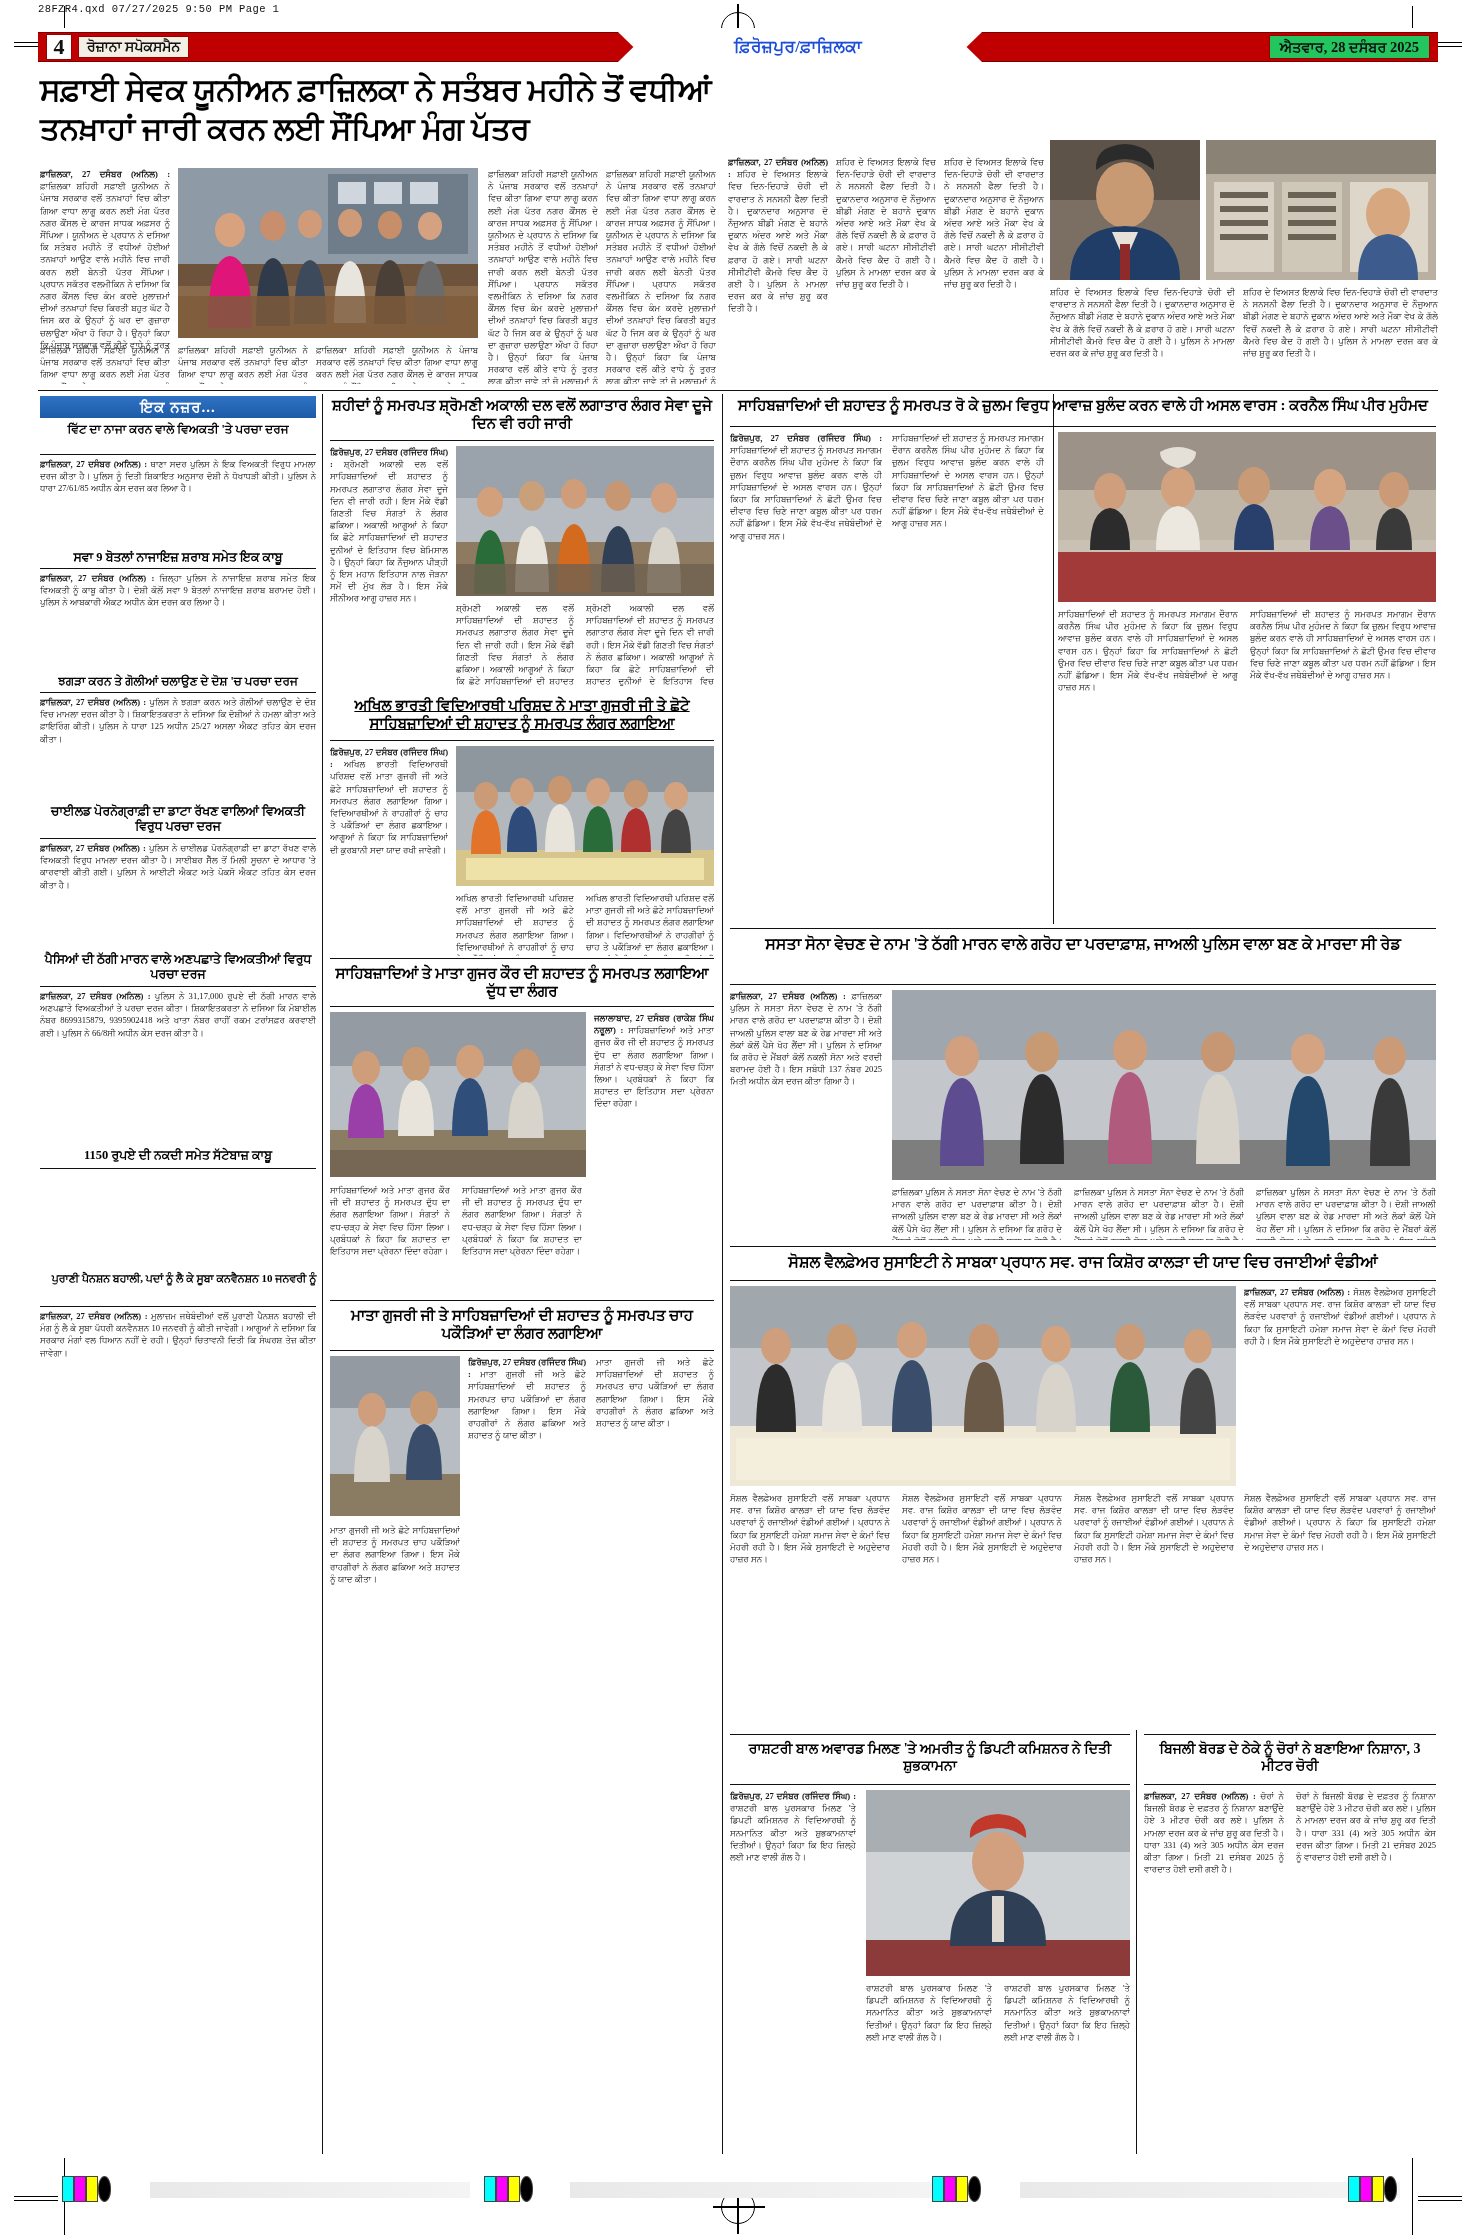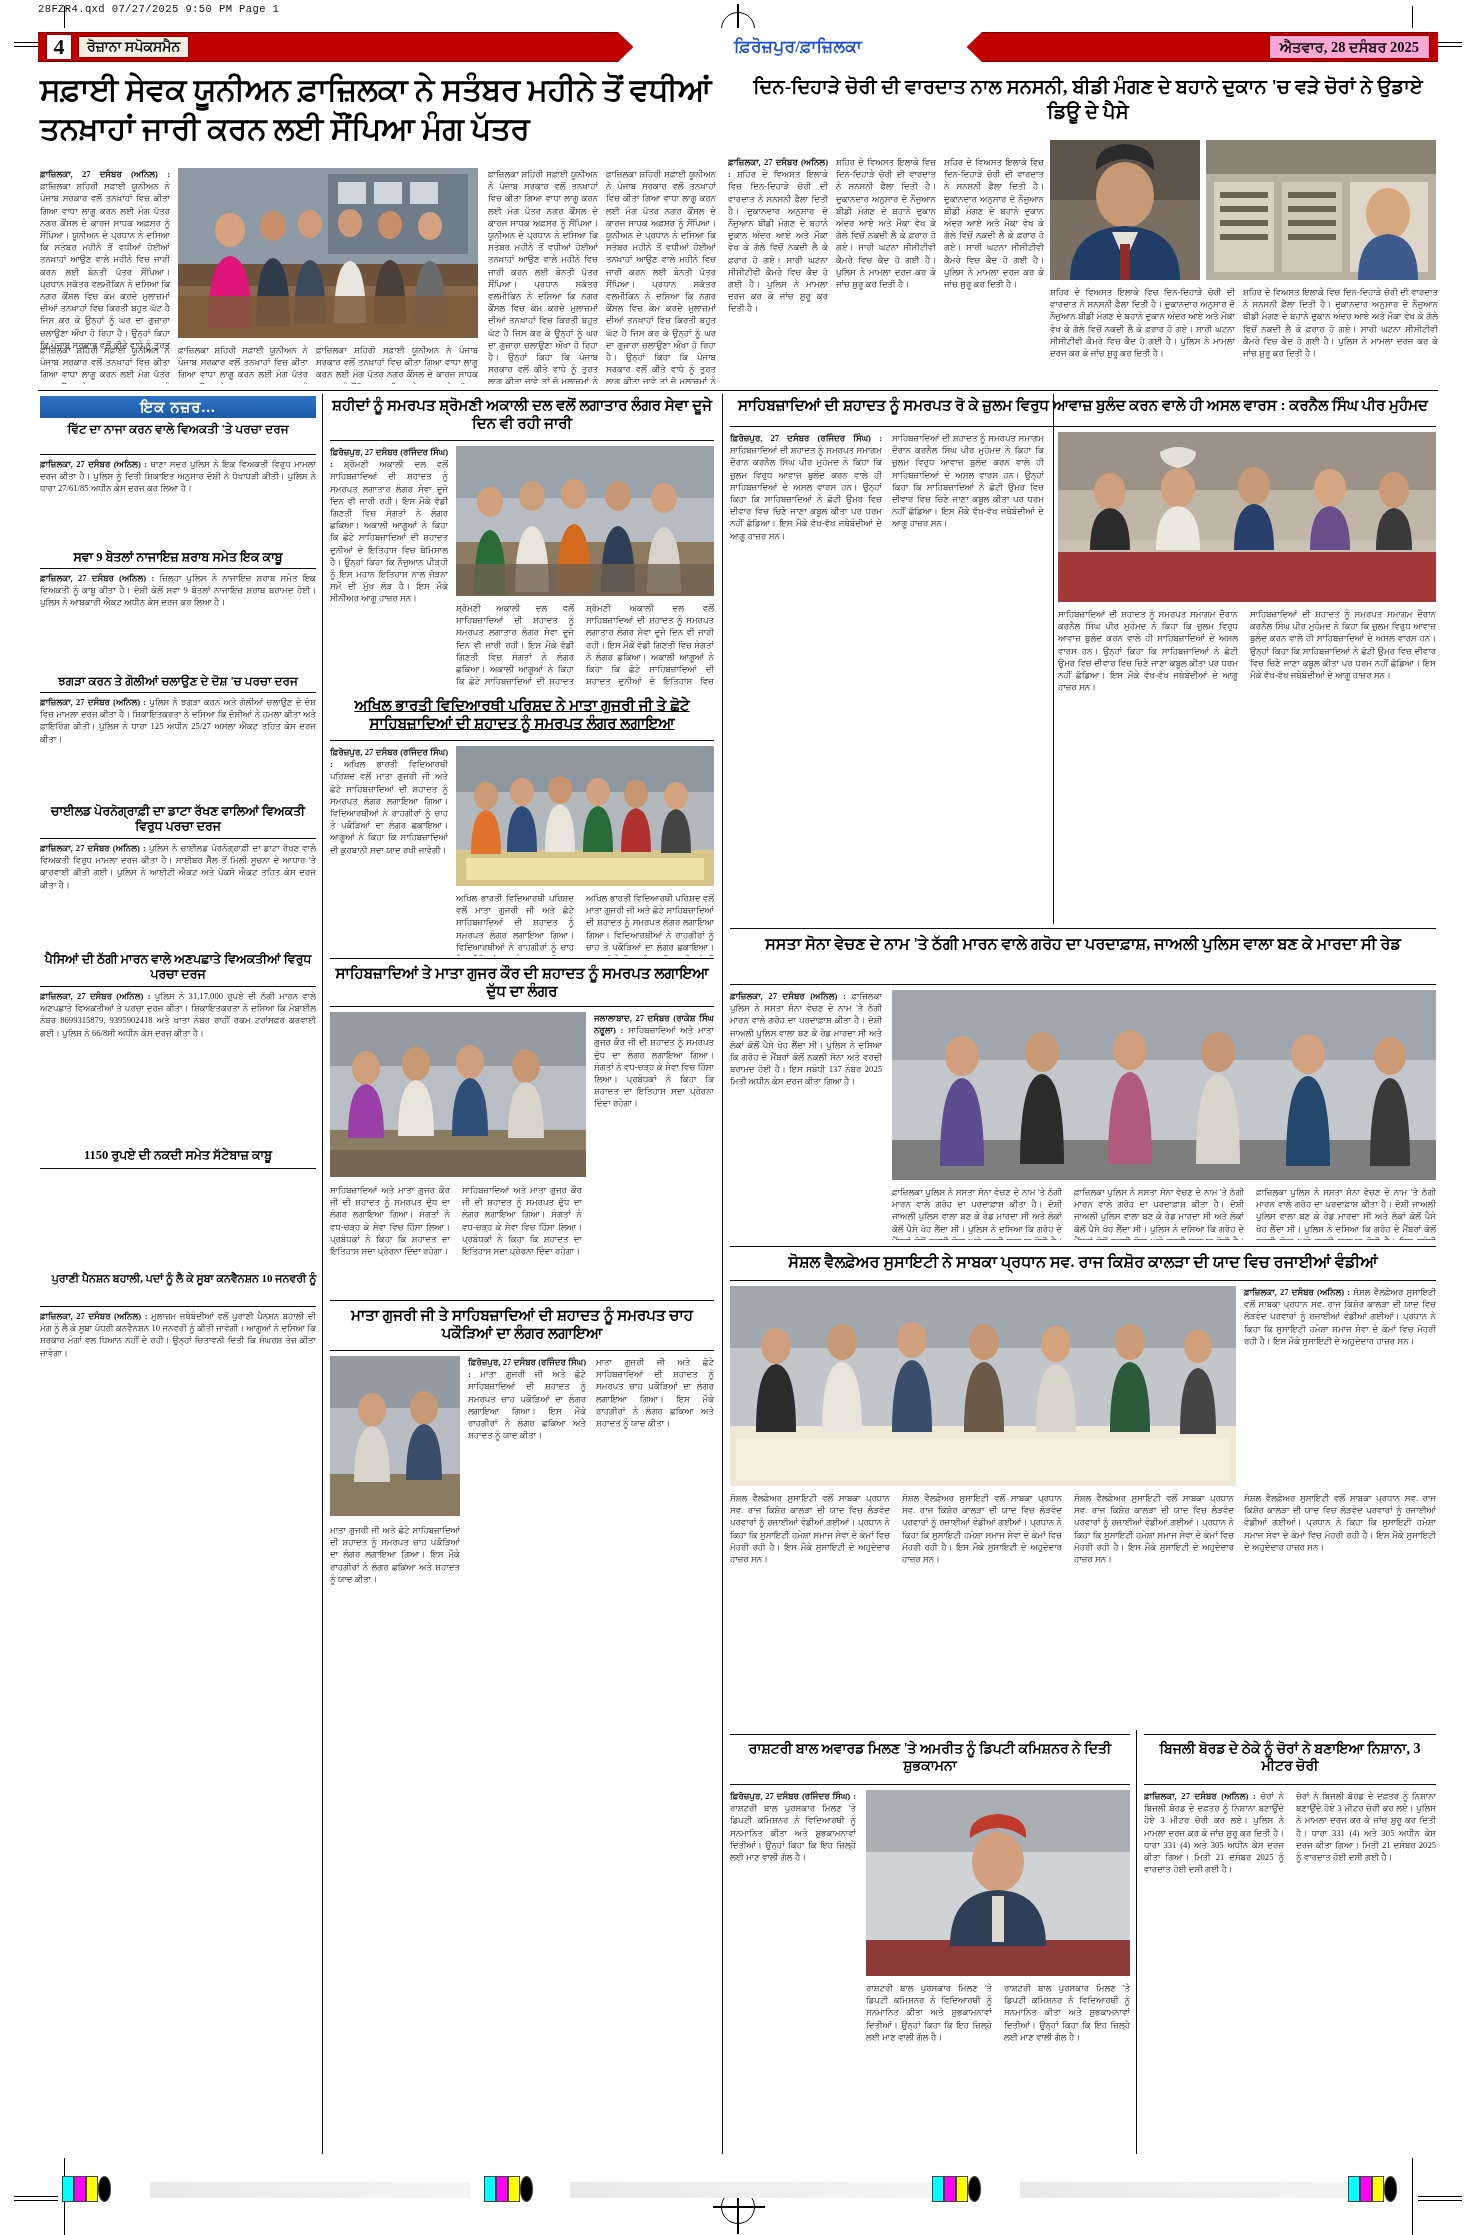--- a/index.html
+++ b/index.html
@@ -70,21 +70,21 @@
   }
   .mh-brand {
     position:absolute; left:40px; top:4px; height:22px;
     background:#f3efe4; border:1px solid #9b0000; padding:0 8px;
     display:flex; align-items:center;
     font-family:"Liberation Serif", serif; font-weight:bold;
     font-size:14px; color:#111;
   }
   .mh-date {
     position:absolute; right:8px; top:3px; height:24px;
-    background:#f9a8d4; border:1px solid #9b0000; padding:4px 10px;
+    background:#22c55e; border:1px solid #9b0000; padding:4px 10px;
     display:flex; align-items:center;
     font-family:"Liberation Serif", serif; font-weight:bold;
     font-size:14.5px; color:#111; white-space:nowrap;
   }
 
   
   .lead-head {
     position:absolute; left:2px; top:42px; width:690px;
     font-family:"Liberation Serif", serif; font-weight:bold;
     font-size:31px; line-height:1.26; color:#000; letter-spacing:-.2px;
@@ -182,21 +182,20 @@
     <div class="mh-center">
       <span>ਫ਼ਿਰੋਜ਼ਪੁਰ/ਫ਼ਾਜ਼ਿਲਕਾ</span>
     </div>
     <div class="mh-pageno">4</div>
     <div class="mh-brand">ਰੋਜ਼ਾਨਾ ਸਪੋਕਸਮੈਨ</div>
     <div class="mh-date">ਐਤਵਾਰ, 28 ਦਸੰਬਰ 2025</div>
   </div>
 
   <div class="lead-head">ਸਫ਼ਾਈ ਸੇਵਕ ਯੂਨੀਅਨ ਫ਼ਾਜ਼ਿਲਕਾ ਨੇ ਸਤੰਬਰ ਮਹੀਨੇ ਤੋਂ ਵਧੀਆਂ ਤਨਖ਼ਾਹਾਂ ਜਾਰੀ ਕਰਨ ਲਈ ਸੌਂਪਿਆ ਮੰਗ ਪੱਤਰ</div>
 
-  <div class="rt-head">ਦਿਨ-ਦਿਹਾੜੇ ਚੋਰੀ ਦੀ ਵਾਰਦਾਤ ਨਾਲ ਸਨਸਨੀ, ਬੀਡੀ ਮੰਗਣ ਦੇ ਬਹਾਨੇ ਦੁਕਾਨ 'ਚ ਵੜੇ ਚੋਰਾਂ ਨੇ ਉਡਾਏ ਡਿਊ ਦੇ ਪੈਸੇ</div>
 
   <div class="col body-text" style="left:2px;top:140px;width:130px;height:185px;">
     <b class="dl">ਫ਼ਾਜ਼ਿਲਕਾ, 27 ਦਸੰਬਰ (ਅਨਿਲ) :</b>
     <span>ਫ਼ਾਜ਼ਿਲਕਾ ਸ਼ਹਿਰੀ ਸਫ਼ਾਈ ਯੂਨੀਅਨ ਨੇ ਪੰਜਾਬ ਸਰਕਾਰ ਵਲੋਂ ਤਨਖ਼ਾਹਾਂ ਵਿਚ ਕੀਤਾ ਗਿਆ ਵਾਧਾ ਲਾਗੂ ਕਰਨ ਲਈ ਮੰਗ ਪੱਤਰ ਨਗਰ ਕੌਂਸਲ ਦੇ ਕਾਰਜ ਸਾਧਕ ਅਫ਼ਸਰ ਨੂੰ ਸੌਂਪਿਆ। ਯੂਨੀਅਨ ਦੇ ਪ੍ਰਧਾਨ ਨੇ ਦਸਿਆ ਕਿ ਸਤੰਬਰ ਮਹੀਨੇ ਤੋਂ ਵਧੀਆਂ ਹੋਈਆਂ ਤਨਖ਼ਾਹਾਂ ਆਉਣ ਵਾਲੇ ਮਹੀਨੇ ਵਿਚ ਜਾਰੀ ਕਰਨ ਲਈ ਬੇਨਤੀ ਪੱਤਰ ਸੌਂਪਿਆ। ਪ੍ਰਧਾਨ ਸਕੱਤਰ ਵਲਮੀਕਿਨ ਨੇ ਦਸਿਆ ਕਿ ਨਗਰ ਕੌਂਸਲ ਵਿਚ ਕੰਮ ਕਰਦੇ ਮੁਲਾਜ਼ਮਾਂ ਦੀਆਂ ਤਨਖ਼ਾਹਾਂ ਵਿਚ ਕਿਰਤੀ ਬਹੁਤ ਘੱਟ ਹੈ ਜਿਸ ਕਰ ਕੇ ਉਨ੍ਹਾਂ ਨੂੰ ਘਰ ਦਾ ਗੁਜ਼ਾਰਾ ਚਲਾਉਣਾ ਔਖਾ ਹੋ ਰਿਹਾ ਹੈ। ਉਨ੍ਹਾਂ ਕਿਹਾ ਕਿ ਪੰਜਾਬ ਸਰਕਾਰ ਵਲੋਂ ਕੀਤੇ ਵਾਧੇ ਨੂੰ ਤੁਰਤ ਲਾਗੂ ਕੀਤਾ ਜਾਵੇ ਤਾਂ ਜੋ ਮੁਲਾਜ਼ਮਾਂ ਨੂੰ ਰਾਹਤ ਮਿਲ ਸਕੇ।</span>
   </div>
 
   <div class="photo" style="left:140px;top:140px;width:300px;height:170px;">
     <svg viewBox="0 0 300 170" width="300" height="170" preserveAspectRatio="none">
       <rect width="300" height="170" fill="#c9cfd6"></rect>
       <rect x="0" y="0" width="300" height="96" fill="#8e9aa6"></rect>

